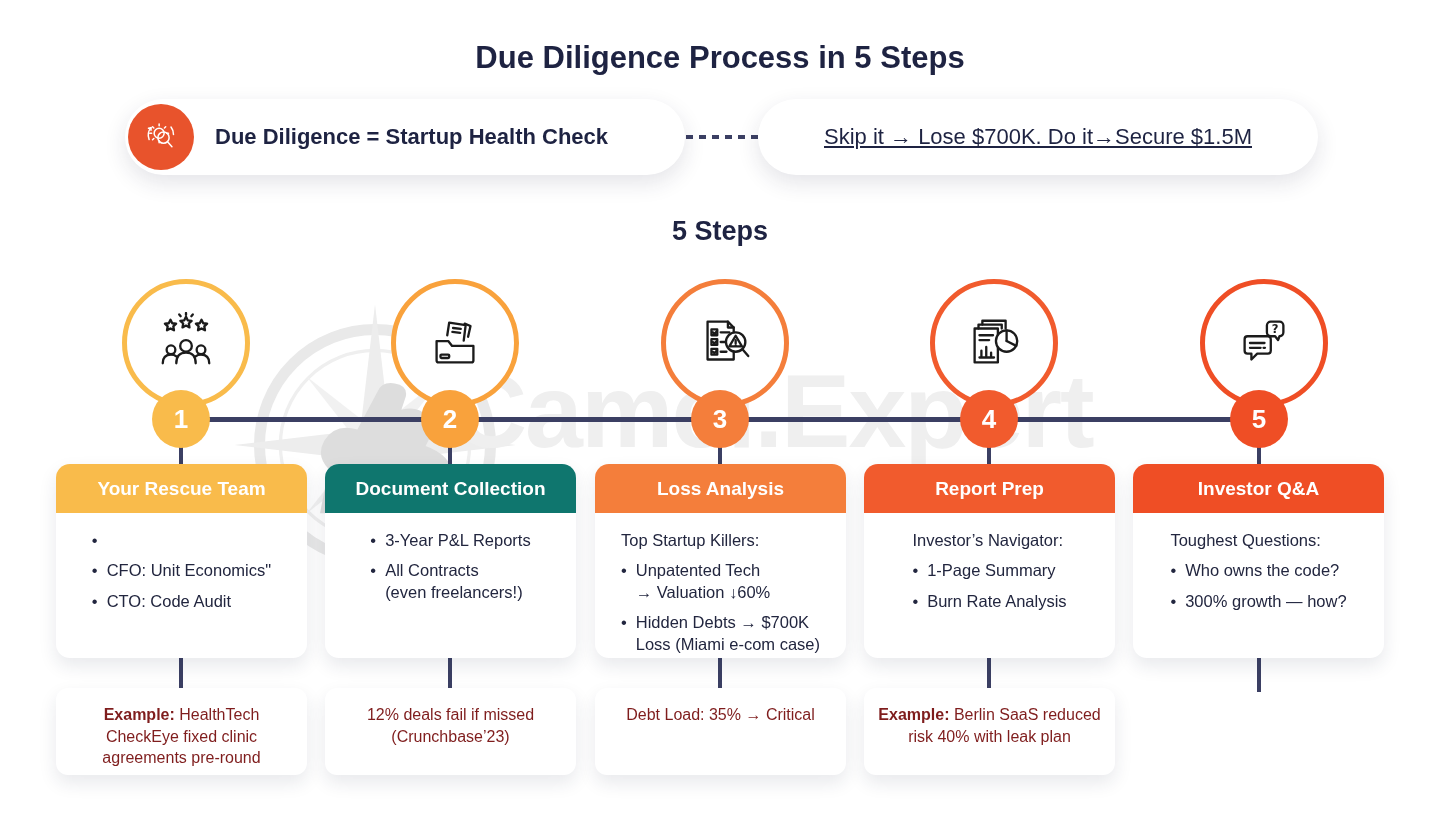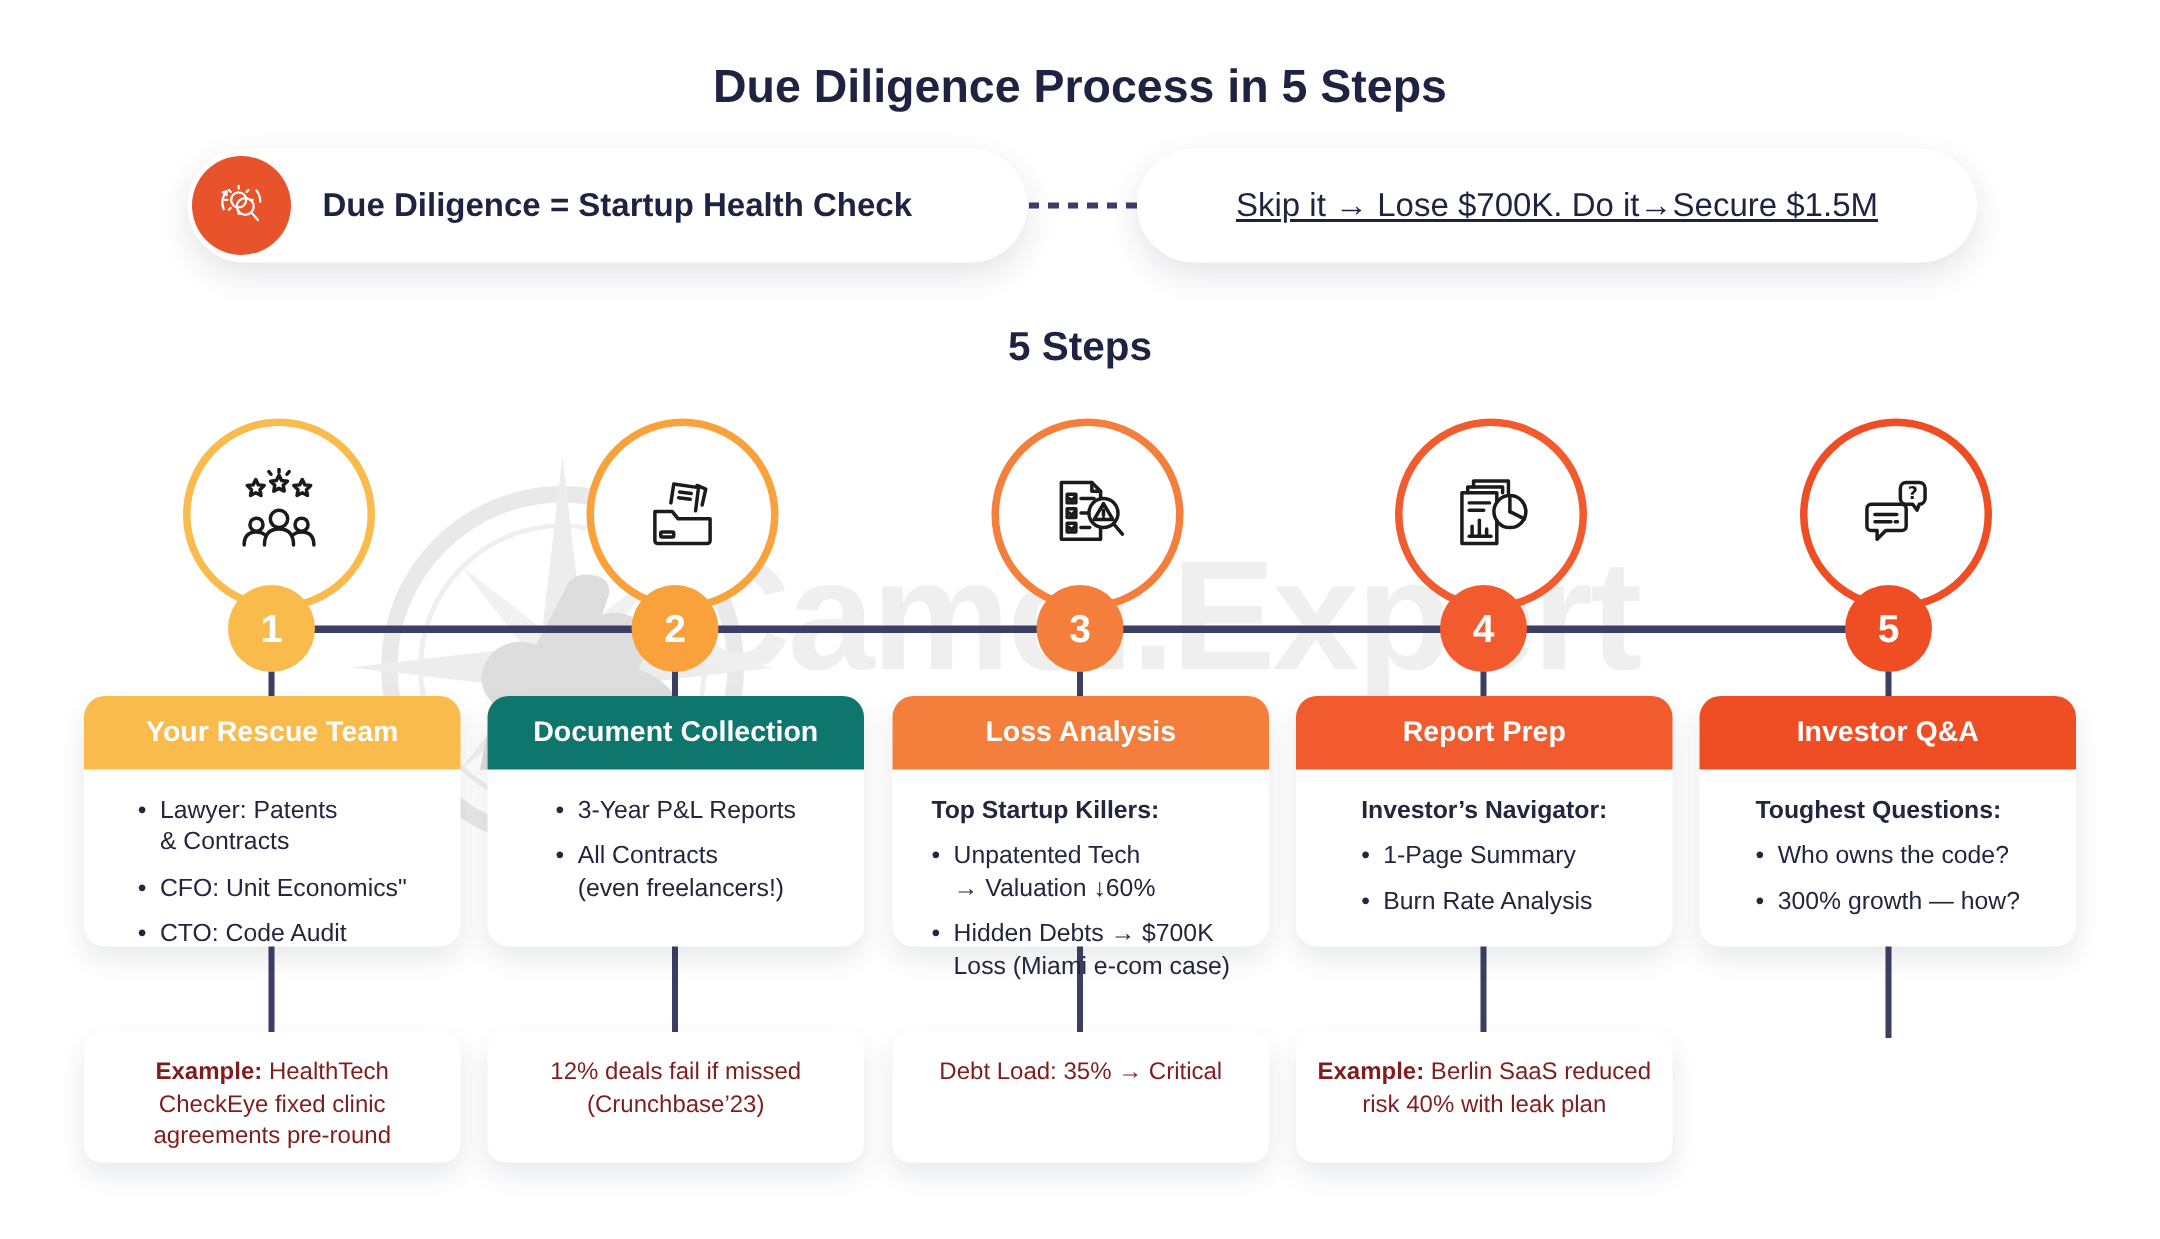--- a/index.html
+++ b/index.html
@@ -26,26 +26,26 @@
             font-size:27px;font-weight:800;color:#1E2342;z-index:2;}
   
   .hline{position:absolute;left:181px;top:417px;width:1078px;height:5px;background:#3B3F63;z-index:1;}
   .vline{position:absolute;top:447px;width:4px;height:245px;background:#3B3F63;z-index:1;}
   .step-circle{position:absolute;top:279px;width:118px;height:118px;border-radius:50%;
                border:5px solid;background:#fff;z-index:2;display:flex;align-items:center;justify-content:center;}
   .badge{position:absolute;top:390px;width:58px;height:58px;border-radius:50%;z-index:3;
          display:flex;align-items:center;justify-content:center;color:#fff;font-size:26px;font-weight:700;}
   
   .main-card{position:absolute;top:464px;width:251px;background:#fff;border-radius:14px;z-index:2;
-             box-shadow:0 8px 18px rgba(30,35,66,.10);height:167px;}
+             box-shadow:0 8px 18px rgba(30,35,66,.10);height:194px;}
   .card-header{height:49px;border-radius:14px 14px 0 0;display:flex;align-items:center;justify-content:center;
                color:#fff;font-size:19px;font-weight:700;}
   .card-body{padding:17px 12px 0 12px;font-size:16.5px;line-height:1.3;color:#22263F;}
   .card-inner{width:max-content;max-width:100%;margin:0 auto;text-align:left;}
-  .lead{font-weight:700;margin-bottom:9px;}
+  .lead{font-weight:400;margin-bottom:9px;}
   .lead:empty{display:none;margin:0;}
   ul.bullets{list-style:none;margin:0;padding:0;}
   ul.bullets li{display:flex;gap:9px;margin-bottom:9px;}
   .dot{flex:0 0 auto;}
   .btext{white-space:pre-line;}
   .foot-card{position:absolute;top:688px;width:251px;height:87px;background:#fff;border-radius:12px;z-index:2;
              box-shadow:0 8px 18px rgba(30,35,66,.10);text-align:center;padding:16px 10px 0 10px;
              box-sizing:border-box;font-size:16px;line-height:1.35;color:#7f1d1d;white-space:pre-line;}
   .foot-card .b{font-weight:700;}
   svg{display:block;}
@@ -206,22 +206,20 @@
     </div>
 
   <div class="main-card" style="left:56px">
     <div class="card-header" style="background-color: rgb(249, 187, 75);">Your Rescue Team</div>
     <div class="card-body">
         <div class="card-inner">
 
       <ul class="bullets">
         <li>
               <span class="dot">•</span>
-              <span class="btext">Lawyer: Patents
-&amp; Contracts</span>
             </li>
         <li>
               <span class="dot">•</span>
               <span class="btext">CFO: Unit Economics"</span>
             </li>
         <li>
               <span class="dot">•</span>
               <span class="btext">CTO: Code Audit</span>
             </li>
       </ul>

